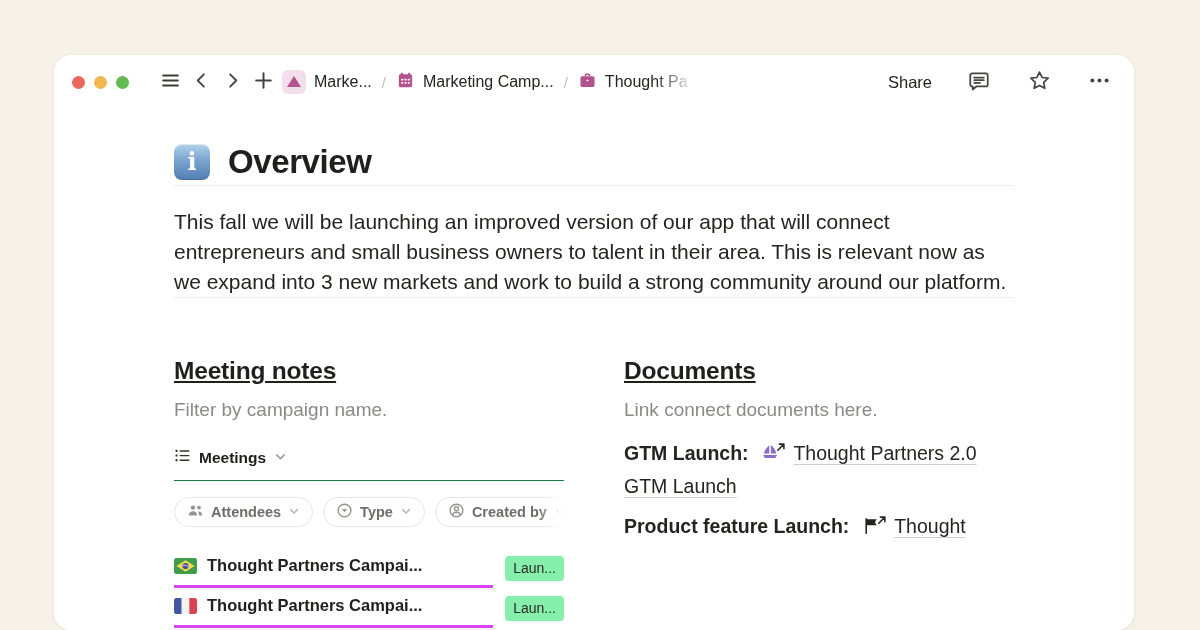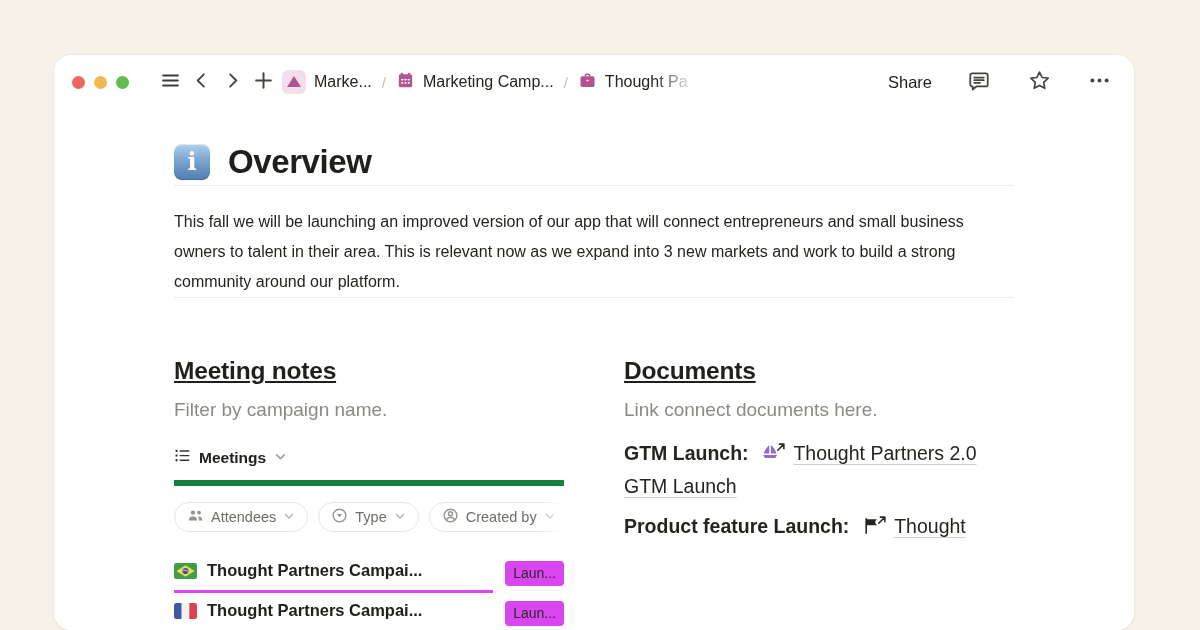--- a/index.html
+++ b/index.html
@@ -42,47 +42,47 @@
   .page-emoji { width:36px; height:36px; border-radius:8px; flex:none; cursor:pointer;
     background:linear-gradient(180deg,#b3d2ec 0%, #7fa9d2 40%, #507fb4 100%);
     box-shadow: inset 0 1px 0 rgba(255,255,255,0.55), inset 0 -1px 1px rgba(0,0,0,0.15);
     display:flex; align-items:center; justify-content:center; }
   .page-emoji .glyph { font-family:"DejaVu Serif", serif; font-weight:700; font-size:24px;
     color:#fff; line-height:1; margin-top:-1px; }
   h1 { margin:4px; font-size:33px; font-weight:700; letter-spacing:-0.4px; color:#211f1c; }
   hr.div { border:none; border-top:1px solid #ededeb; margin:0; }
   .div1 { margin-top:15px; }
   .div2 { margin-top:13px; }
-  .intro { margin:21px 0 0; font-size:16px; line-height:30px; color:#26241f; max-width:845px; }
+  .intro { margin:21px 0 0; font-size:21px; line-height:30px; color:#26241f; max-width:845px; }
   .columns { display:flex; gap:60px; margin-top:59px; }
   .col { width:390px; flex:none; }
   h2 { margin:0; font-size:24.5px; font-weight:700; color:#211f1c; letter-spacing:-0.2px;text-decoration:underline; }
   .caption { margin:14px 0 0; font-size:19px; color:#8c8a84; }
   
   .view-row { margin-top:26px; display:flex; align-items:center; gap:8px;
-    padding-bottom:12px; border-bottom:6px solid #15803d; cursor:pointer; }
+    padding-bottom:12px; border-bottom:1px solid #15803d; cursor:pointer; }
   .view-label { font-size:15.5px; font-weight:700; color:#211f1c; }
   
-  .chips { margin-top:16px; display:flex; gap:10px; white-space:nowrap; overflow:hidden; position:relative; }
+  .chips { margin-top:16px; display:flex; gap:10px; white-space:nowrap; overflow:hidden; position:relative;font-weight:bold; }
   .chips::after { content:""; position:absolute; right:0; top:0; bottom:0; width:26px;
     background:linear-gradient(to right, rgba(255,255,255,0), #ffffff); pointer-events:none; }
   .chip { display:inline-flex; align-items:center; gap:7px; height:30px; padding:0 12px;
     border:1px solid #e8e6e2; border-radius:16px; background:#fff; cursor:pointer; flex:none;
     font-size:14.5px; color:#6f6d67; }
   
   .rows { margin-top:21px; }
   .mrow { display:flex; align-items:center; }
   .row-main { flex:1; min-width:0; display:flex; align-items:center; gap:10px;
     padding:8px 0 10px; border-bottom:3px solid #d946ef; margin-right:12px; cursor:pointer; }
   .flagbox { width:23px; height:16px; border-radius:2.5px; overflow:hidden; flex:none;
     box-shadow:inset 0 0 0 0.5px rgba(0,0,0,0.08); }
   .flagbox svg { display:block; }
   .row-title { font-size:16.5px; font-weight:600; color:#23211d; white-space:nowrap; overflow:hidden;
     text-decoration:underline; text-decoration-color:rgba(35,33,29,0.22); text-underline-offset:3.5px; }
-  .tag { background:#d946ef; color:#2b2925; font-size:14px; line-height:1;
+  .tag { background:#86efac; color:#2b2925; font-size:14px; line-height:1;
     padding:5px 8px 6px; border-radius:4px; flex:none; }
   
   .docs { margin-top:16px; }
   .doc-item { margin:0 0 7px; font-size:19.5px; line-height:33px; color:#26241f; }
   .doc-label { font-weight:700; }
   .doc-link { font-weight:500; color:#26241f; cursor:pointer;
     text-decoration:underline; text-decoration-color:rgba(38,36,31,0.22); text-underline-offset:3.5px; }
   .mention { display:inline-block; position:relative; width:22px; height:20px;
     vertical-align:-3px; margin:0 6px 0 6px; }
   .mention .arrow { position:absolute; right:-4px; bottom:-2px; }

